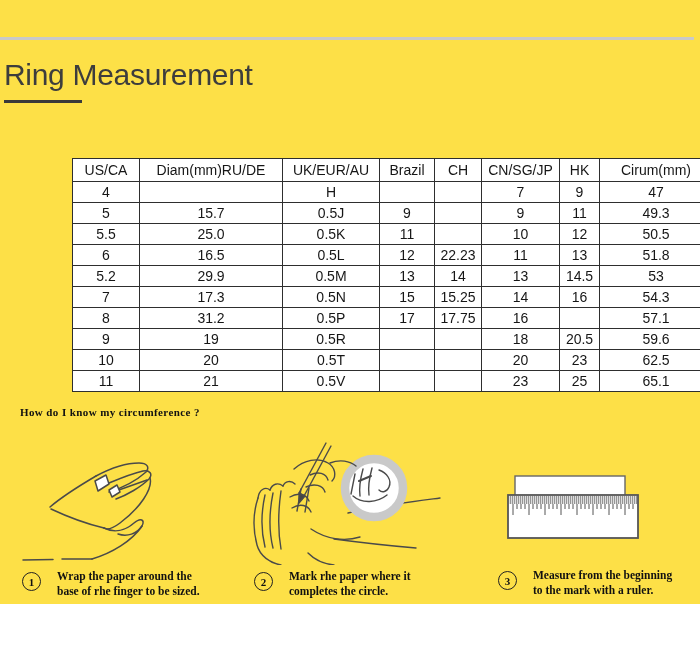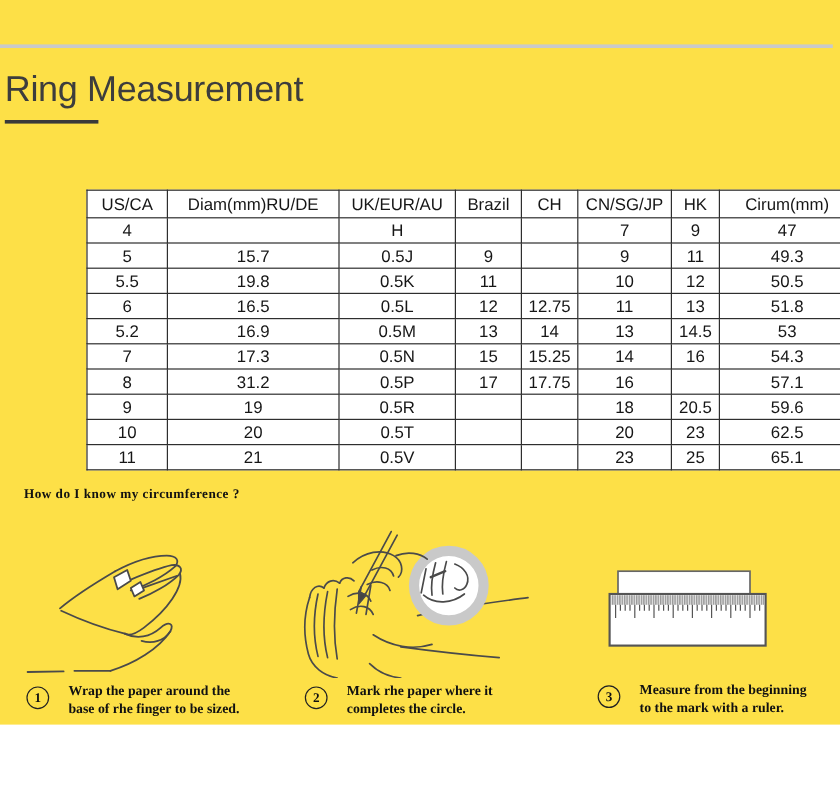--- a/index.html
+++ b/index.html
@@ -88,41 +88,41 @@
           <td>15.7</td>
           <td>0.5J</td>
           <td>9</td>
           <td></td>
           <td>9</td>
           <td>11</td>
           <td>49.3</td>
         </tr>
         <tr>
           <td>5.5</td>
-          <td>19.8</td>
+          <td>25.0</td>
           <td>0.5K</td>
           <td>11</td>
           <td></td>
           <td>10</td>
           <td>12</td>
           <td>50.5</td>
         </tr>
         <tr>
           <td>6</td>
           <td>16.5</td>
           <td>0.5L</td>
           <td>12</td>
-          <td>12.75</td>
+          <td>22.23</td>
           <td>11</td>
           <td>13</td>
           <td>51.8</td>
         </tr>
         <tr>
           <td>5.2</td>
-          <td>16.9</td>
+          <td>29.9</td>
           <td>0.5M</td>
           <td>13</td>
           <td>14</td>
           <td>13</td>
           <td>14.5</td>
           <td>53</td>
         </tr>
         <tr>
           <td>7</td>
           <td>17.3</td>

